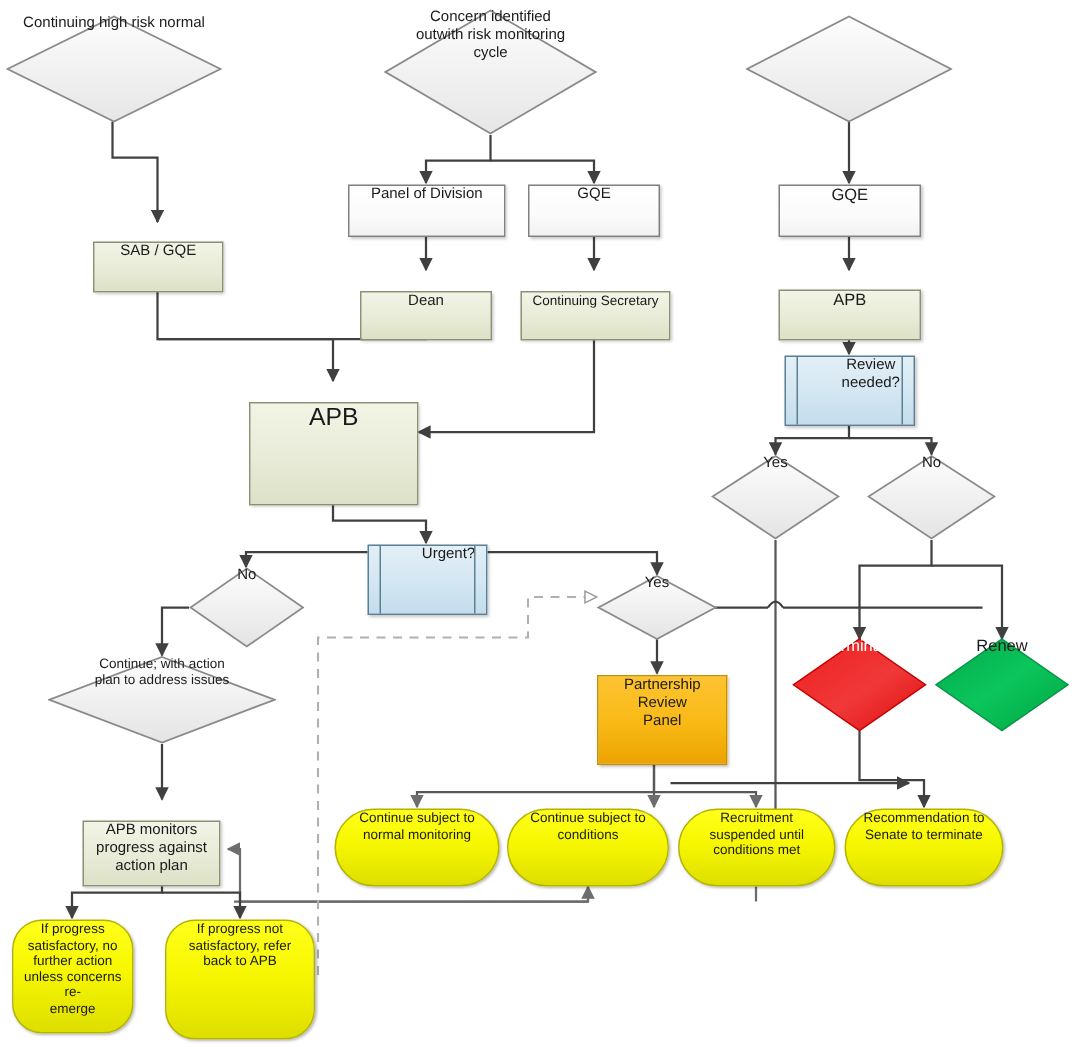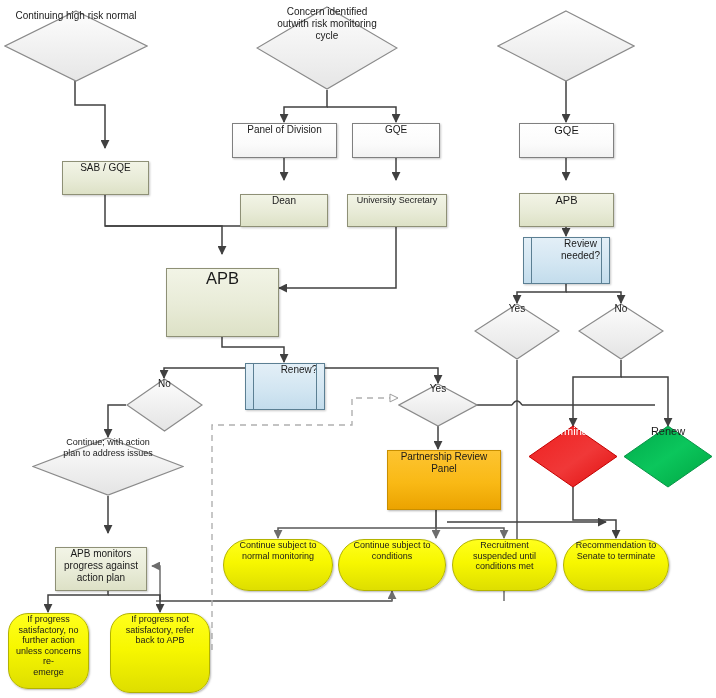--- a/index.html
+++ b/index.html
@@ -241,21 +241,21 @@
 
   <div class="node box box-white fs10" style="left:352px; top:123px; width:88px; height:35px;">
     <span class="lbl">GQE</span>
   </div>
 
   <div class="node box box-olive fs10" style="left:240px; top:181px; width:88px; height:33px;">
     <span class="lbl">Dean</span>
   </div>
 
   <div class="node box box-olive fs9" style="left:347px; top:181px; width:100px; height:33px;">
-    <span class="lbl">University Secretary</span>
+    <span class="lbl">Continuing Secretary</span>
   </div>
 
   <div class="node box box-white fs11" style="left:519px; top:123px; width:95px; height:35px;">
     <span class="lbl">GQE</span>
   </div>
 
   <div class="node box box-olive fs11" style="left:519px; top:180px; width:95px; height:34px;">
     <span class="lbl">APB</span>
   </div>
 
@@ -288,21 +288,21 @@
       <polygon points="43,1 85,28 43,56 1,28" fill="url(#gdia5)" stroke="#8a8a8a" stroke-width="1.2"></polygon>
     </svg>
     <span class="lbl">No</span>
   </div>
 
   <div class="node box box-olive fs16" style="left:166px; top:255px; width:113px; height:69px;">
     <span class="lbl">APB</span>
   </div>
 
   <div class="node box box-blue barred fs10" style="left:245px; top:363px; width:80px; height:47px;">
-    <span class="lbl">Renew?</span>
+    <span class="lbl">Urgent?</span>
   </div>
 
   <div class="node diamond fs10" style="left:126px; top:378px; width:77px; height:54px;">
     <svg class="dshape" viewBox="0 0 77 54" preserveAspectRatio="none">
       <defs>
           <linearGradient id="gdia6" x1="0" y1="0" x2="0" y2="1">
         <stop offset="0%" stop-color="#fdfdfd"></stop>
             <stop offset="100%" stop-color="#e4e4e4"></stop>
           </linearGradient>
         </defs>
@@ -337,21 +337,21 @@
     <span class="lbl">Continue; with action
 plan to address issues</span>
   </div>
 
   <div class="node box box-olive fs10" style="left:55px; top:534px; width:92px; height:44px;">
     <span class="lbl">APB monitors
 progress against
 action plan</span>
   </div>
 
-  <div class="node box box-orange fs10" style="left:387px; top:450px; width:114px; height:60px;">
+  <div class="node box box-orange fs10" style="left:398px; top:450px; width:87px; height:60px;">
     <span class="lbl">Partnership Review
 Panel</span>
   </div>
 
   <div class="node diamond fs11 white-text" style="left:528px; top:425px; width:90px; height:63px;">
     <svg class="dshape" viewBox="0 0 90 63" preserveAspectRatio="none">
       <defs>
           <linearGradient id="gterm" x1="0" y1="0" x2="1" y2="1">
         <stop offset="0%" stop-color="#ef1f1f"></stop>
             <stop offset="55%" stop-color="#f03838"></stop>

